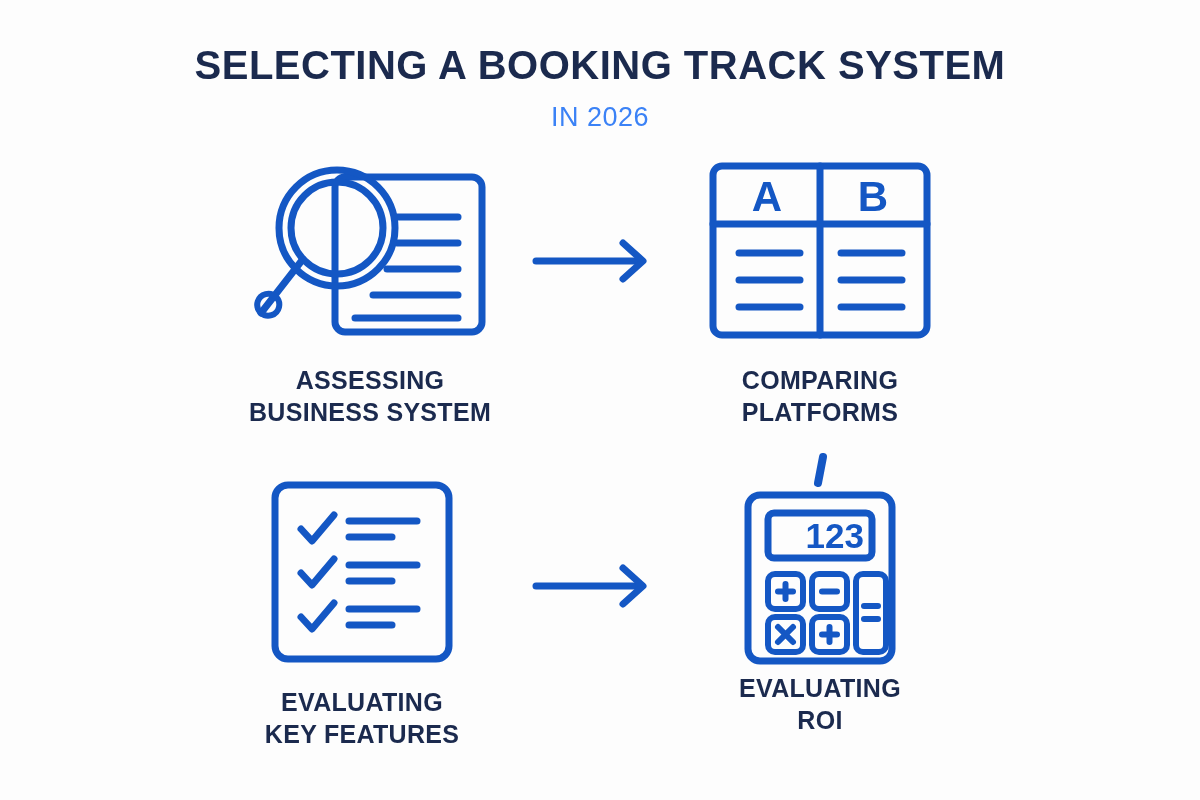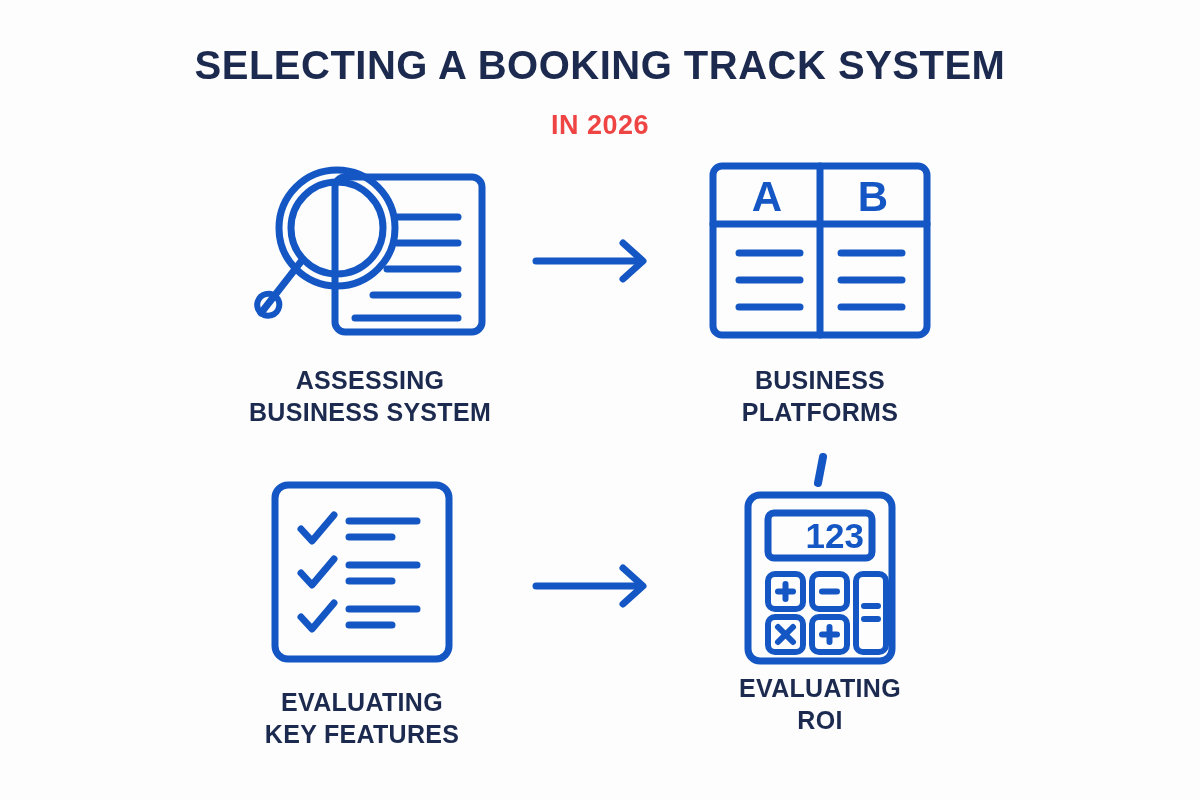--- a/index.html
+++ b/index.html
@@ -31,25 +31,25 @@
   .main-title {
     font-size: 40px;
     font-weight: bold;
     letter-spacing: 0.5px;
     color: #1b2a4e;
     line-height: 1.08;
     white-space: nowrap;
   }
   .sub-title {
     font-size: 27px;
-    font-weight: bold;
+    font-weight: normal;
     letter-spacing: 0.5px;
-    color: #ef4444;
+    color: #3b82f6;
     line-height: 1.2;
-    margin-top: 22px;
+    margin-top: 14px;
   }
 
   
   .step {
     position: absolute;
     width: 340px;
     text-align: center;
   }
   .step-icon {
     height: 200px;
@@ -130,21 +130,21 @@
 
         <line x1="34" y1="95" x2="95" y2="95"></line>
         <line x1="34" y1="122" x2="95" y2="122"></line>
         <line x1="34" y1="149" x2="95" y2="149"></line>
 
         <line x1="136" y1="95" x2="197" y2="95"></line>
         <line x1="136" y1="122" x2="197" y2="122"></line>
         <line x1="136" y1="149" x2="197" y2="149"></line>
       </svg>
     </div>
-    <div class="step-label">BUSINESS
+    <div class="step-label">COMPARING
 PLATFORMS</div>
   </div>
 
   <div class="step" id="step-3">
     <div class="step-icon">
       <svg width="190" height="190" viewBox="0 0 190 190" fill="none" stroke="#1457c4" stroke-width="7" stroke-linecap="round" stroke-linejoin="round">
 
         <rect x="8" y="8" width="174" height="174" rx="13" ry="13"></rect>
 
         <polyline points="34,52 45,64 67,38"></polyline>

